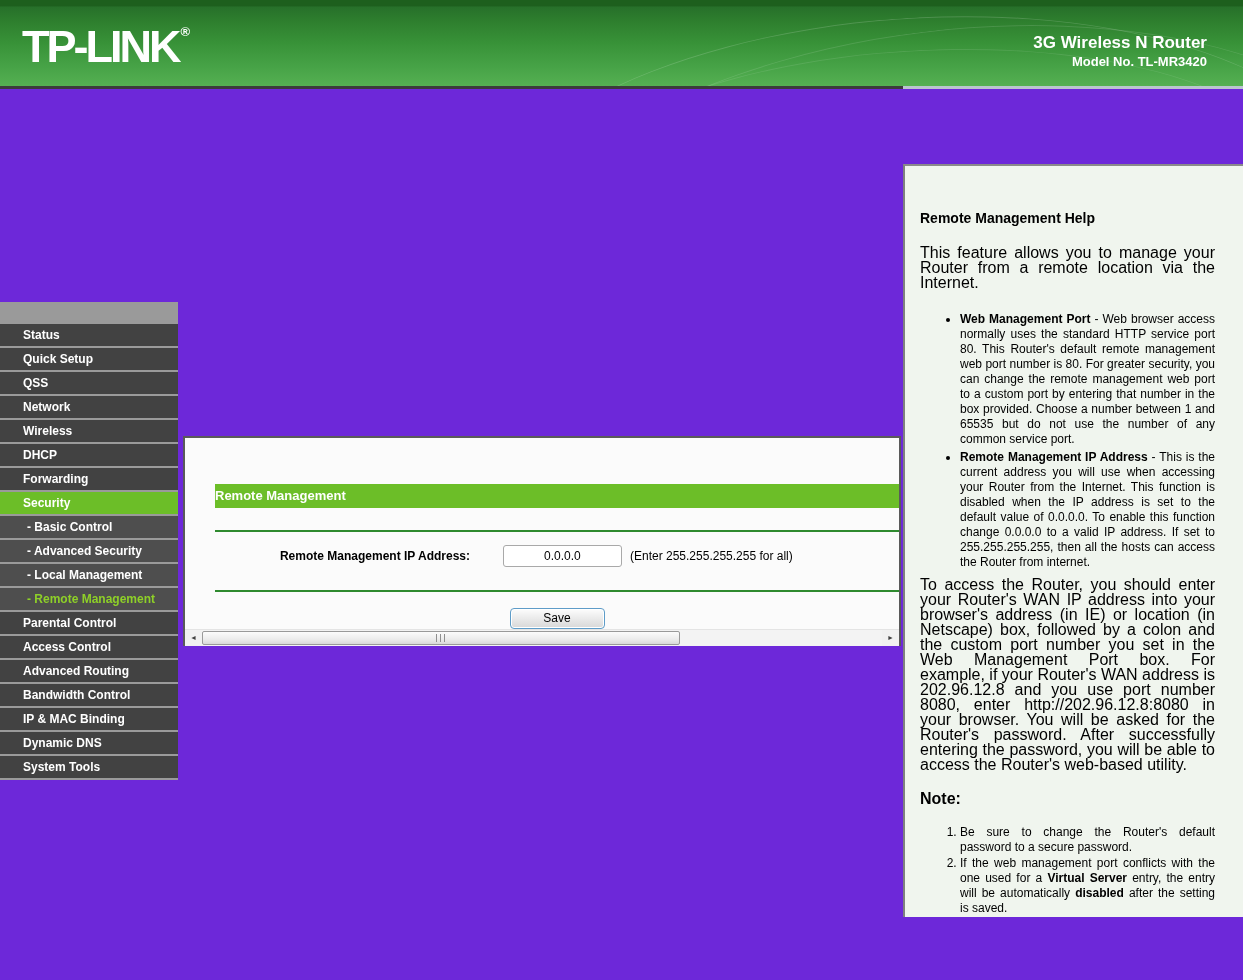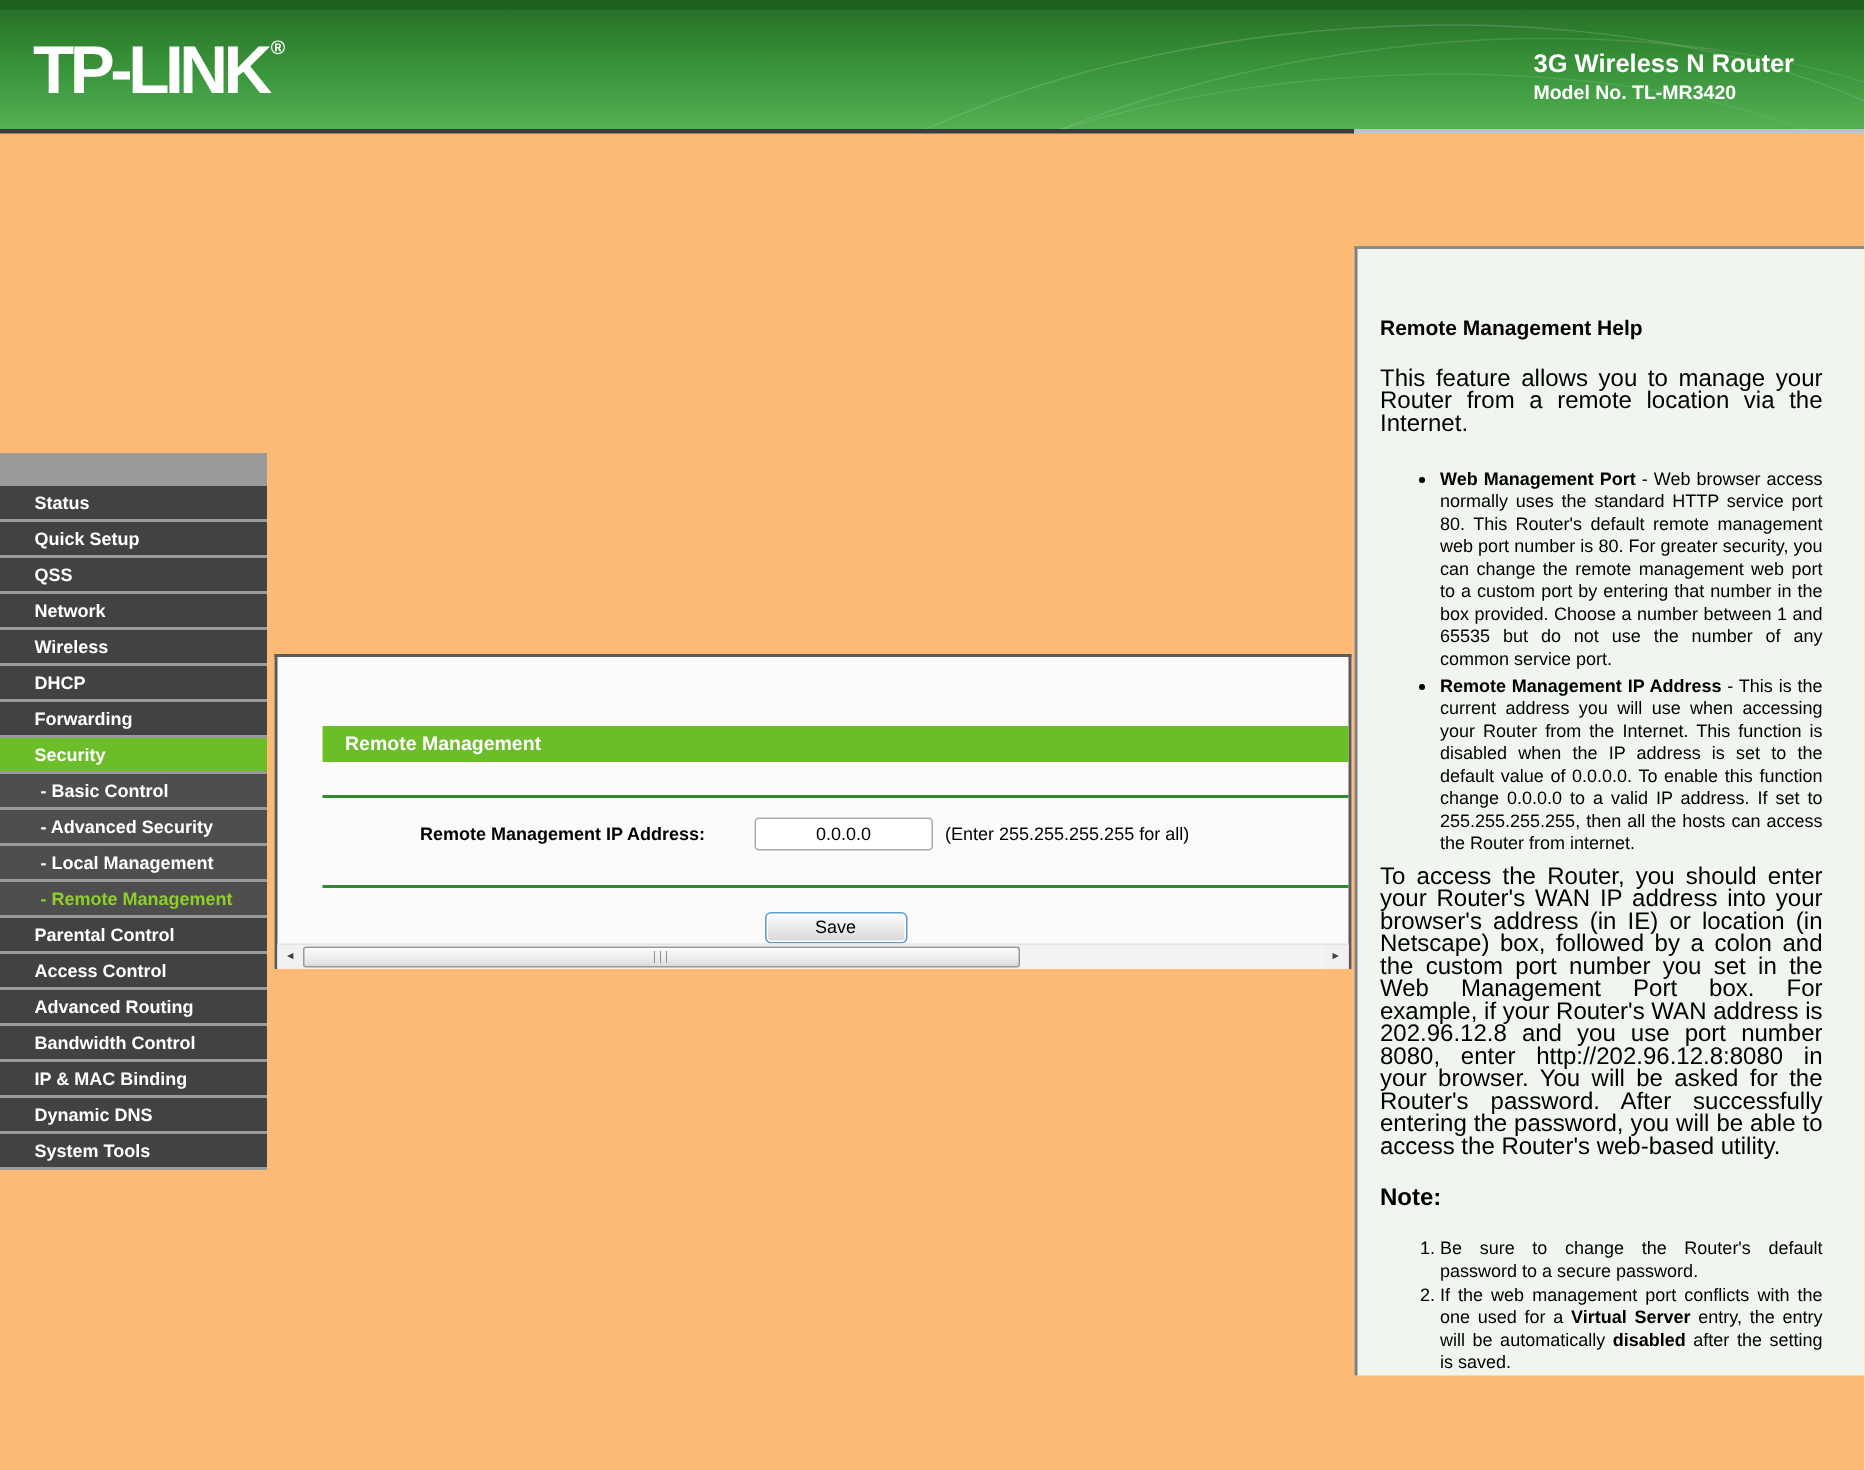--- a/index.html
+++ b/index.html
@@ -1,34 +1,34 @@
 <!DOCTYPE html>
 <html><head>
 <meta charset="utf-8">
 <style>
   * { box-sizing: border-box; margin: 0; padding: 0; }
   html, body { background: #ffffff; }
   body { font-family: "Liberation Sans", "DejaVu Sans", sans-serif; }
-  .page { width: 1243px; height: 980px; position: relative; overflow: hidden; background: #fdba74; }
+  .page { width: 1243px; height: 980px; position: relative; overflow: hidden; background: #6d28d9; }
 
   
   .header {
     height: 86px; position: relative; overflow: hidden;
     background: linear-gradient(180deg, #1d5f1d 0%, #1d5f1d 7%, #27702a 8%, #2e7f2e 25%, #389238 50%, #47a347 78%, #55b052 100%);
   }
   .wave { position: absolute; border-radius: 50%; border-top: 1px solid rgba(255,255,255,0.16); }
   .wave.w1 { width: 900px; height: 420px; right: -120px; top: 18px; transform: rotate(-4deg); }
   .wave.w2 { width: 980px; height: 520px; right: -200px; top: 30px; transform: rotate(-7deg); border-top-color: rgba(255,255,255,0.12); }
   .wave.w3 { width: 760px; height: 300px; right: -60px; top: 50px; transform: rotate(-3deg); border-top-color: rgba(255,255,255,0.10); }
   .logo {
     position: absolute; left: 22px; top: 24px; color: #ffffff;
     font-size: 45px; font-weight: bold; letter-spacing: -3px; line-height: 1;
   }
   .logo sup { font-size: 13px; letter-spacing: 0; vertical-align: 26px; margin-left: 2px; }
-  .header-right { position: absolute; right: 47px; top: 33px; color: #ffffff; }
+  .header-right { position: absolute; right: 36px; top: 33px; text-align: right; color: #ffffff; }
   .product-title { font-size: 17px; font-weight: bold; line-height: 20px; }
   .model-number { font-size: 13px; font-weight: bold; line-height: 18px; }
 
   
   .under-strip { height: 3px; background: linear-gradient(90deg, #3c3c3c 0, #3c3c3c 903px, #b9c5ce 903px, #b9c5ce 100%); }
 
   
   .content-row { display: flex; height: 903px; align-items: center; }
 
   
@@ -48,21 +48,21 @@
 
   
   .main-panel {
     width: 718px; flex: none; background: #fbfbfb;
     border: 2px solid #5a5a5a; border-bottom: none;
     display: flex; flex-direction: column;
   }
   .main-content { flex: 1; padding-top: 46px; }
   .section-title-bar {
     margin-left: 30px; height: 24px; background: #6cbe28; color: #ffffff;
-    font-size: 13px; font-weight: bold; line-height: 24px; padding-left: 15px;
+    font-size: 13px; font-weight: bold; line-height: 24px; 
   }
   .green-line { margin-left: 30px; height: 2px; background: #2f8a2f; }
   .gl-top { margin-top: 22px; }
   .gl-bottom { margin-top: 20px; }
   .form-area { margin-top: 10px; }
   .form-row { display: flex; align-items: center; height: 28px; }
   .form-label { width: 285px; text-align: right; font-size: 12px; font-weight: bold; color: #000000; flex: none; }
   .text-input {
     margin-left: 33px; height: 22px; border: 1px solid #a9a9a9; border-radius: 3px;
     font-family: "Liberation Sans", sans-serif; font-size: 12px; padding: 1px 5px; background: #ffffff; color: #000;

